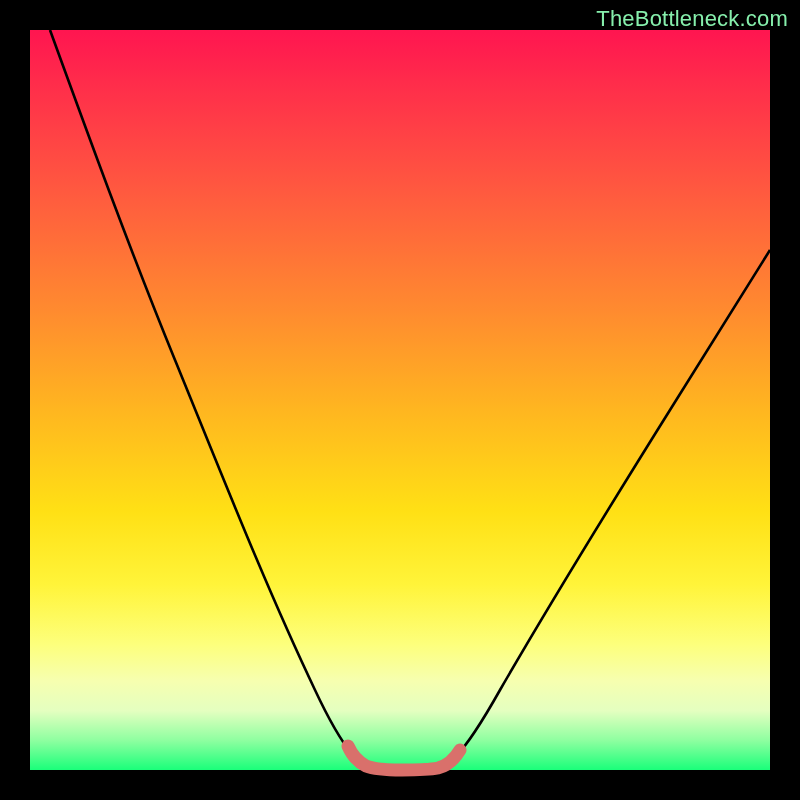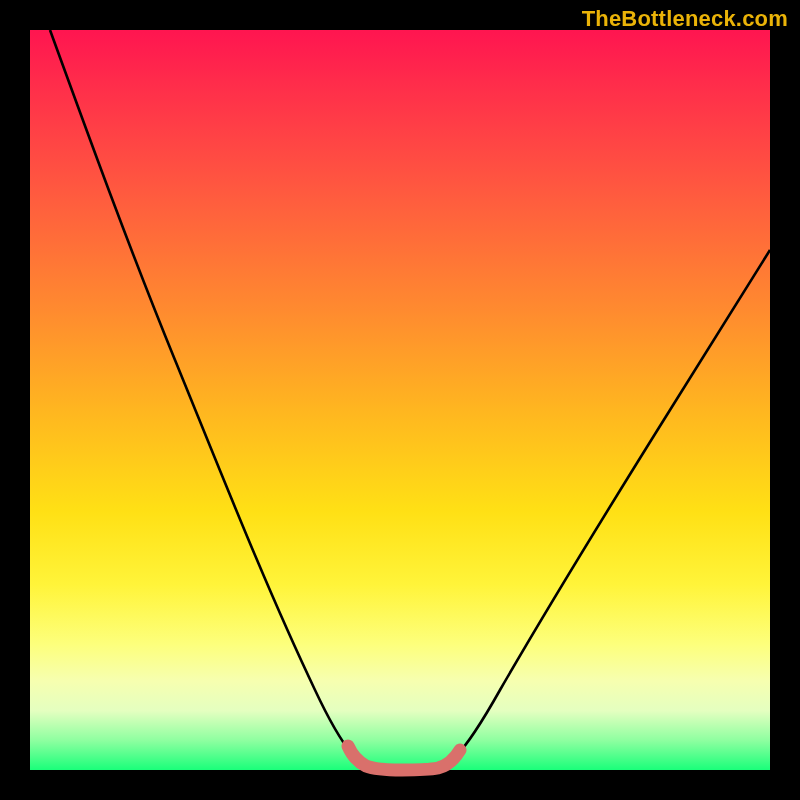--- a/index.html
+++ b/index.html
@@ -37,23 +37,23 @@
       #f6ffb0 88%,
       #e4ffc0 92%,
       #8effa0 96%,
       #1aff7a 100%
     );
   }
   .watermark {
     position: absolute;
     top: 6px;
     right: 12px;
-    color: #eab308;
+    color: #86efac;
     font-size: 22px;
-    font-weight: 700;
+    font-weight: 400;
     letter-spacing: 0.2px;
     user-select: none;
   }
   svg.curve {
     position: absolute;
     left: 0;
     top: 0;
     width: 740px;
     height: 740px;
     overflow: visible;

